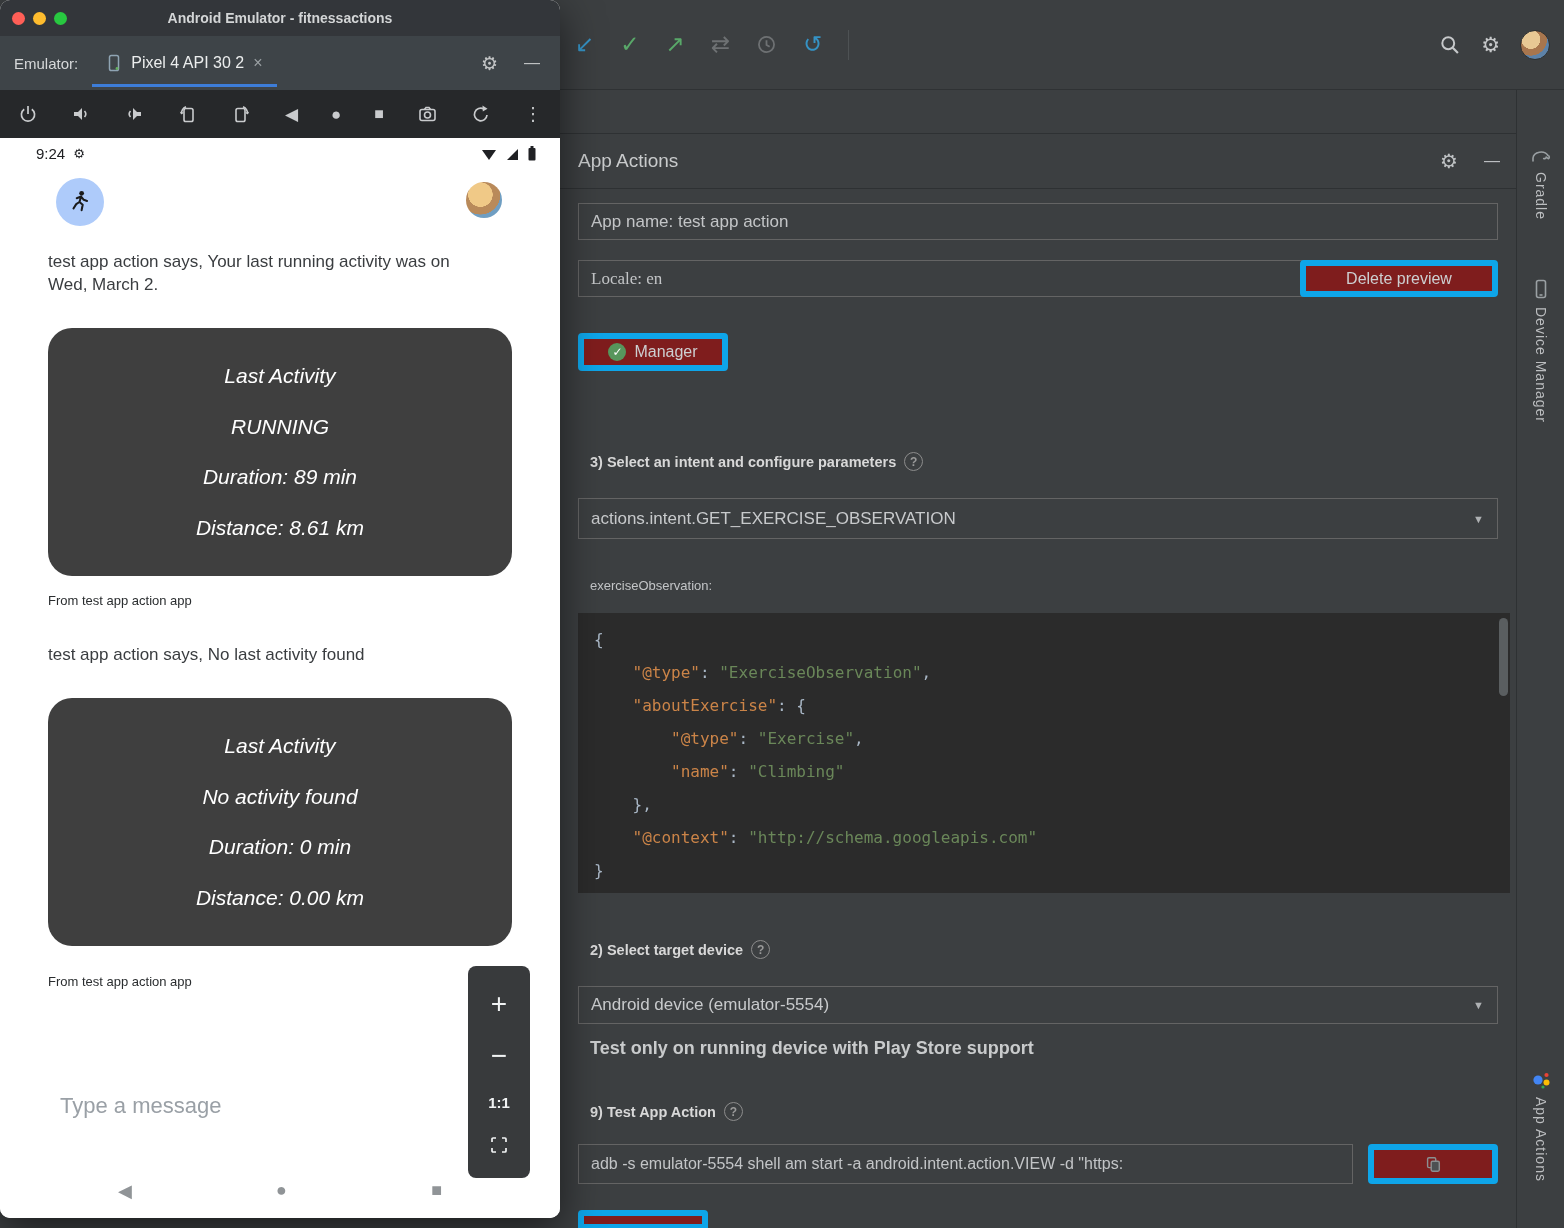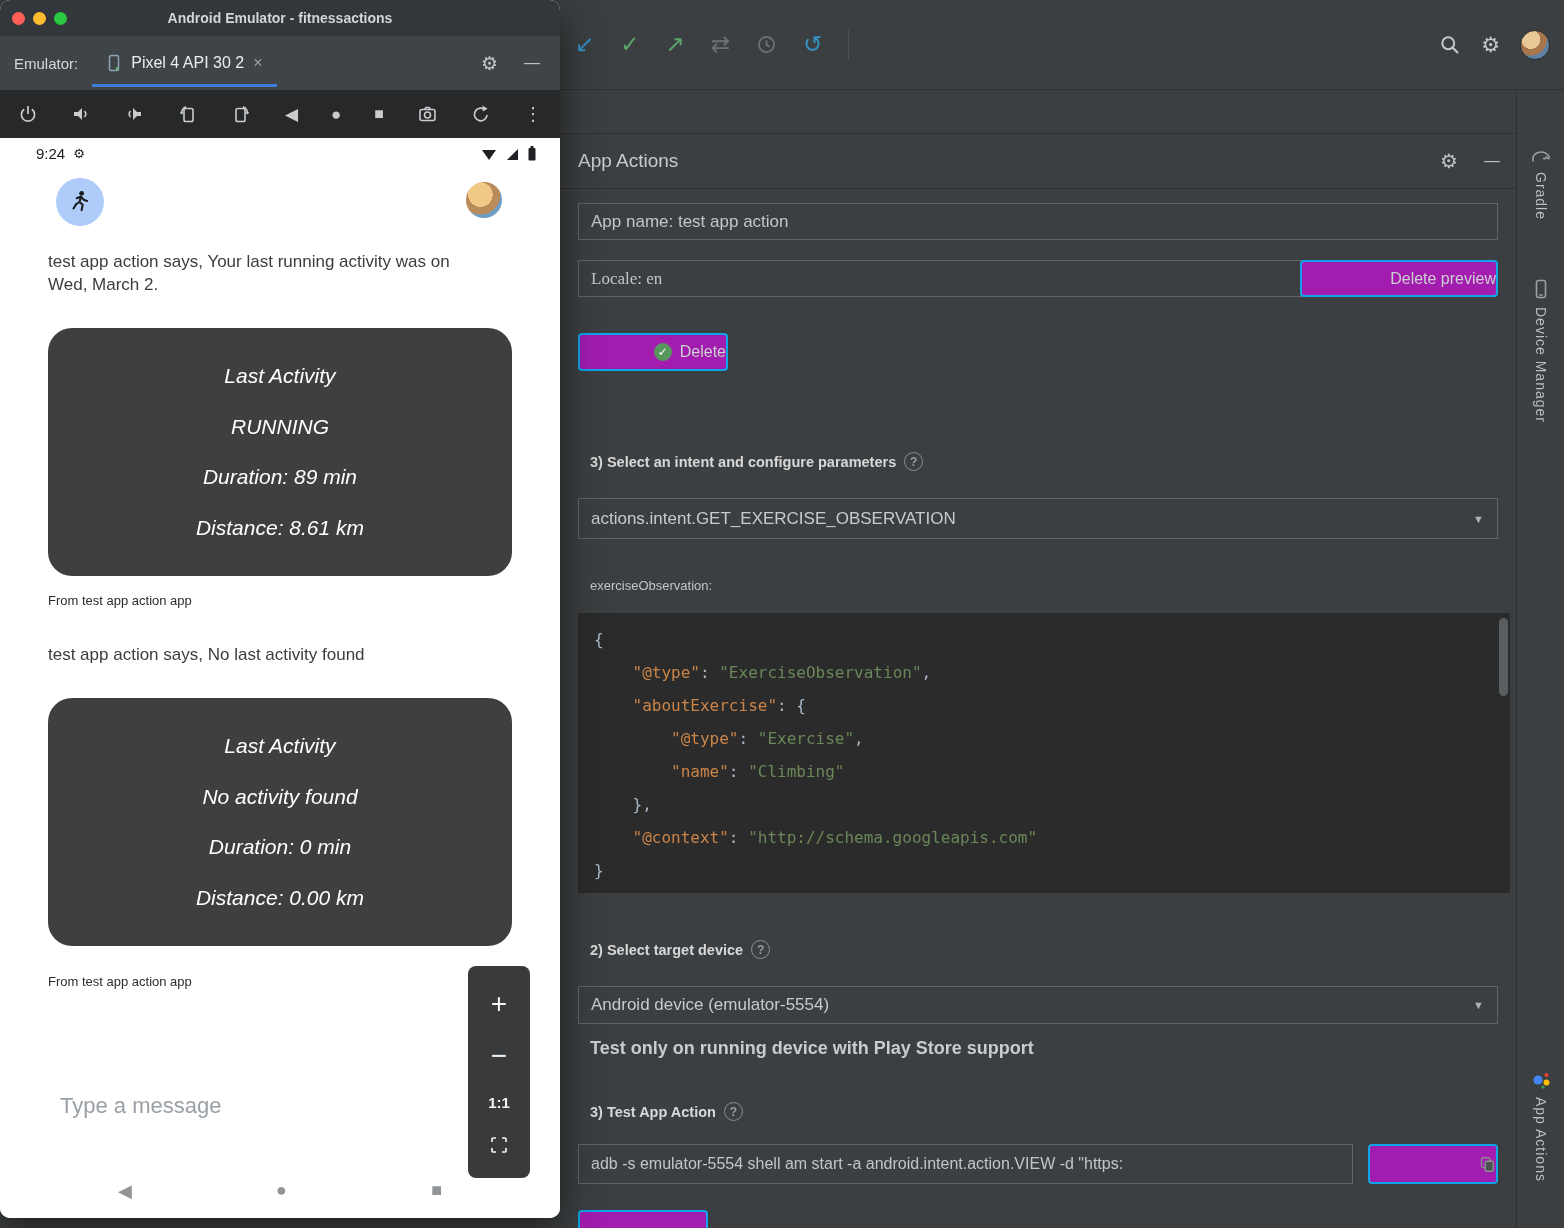--- a/index.html
+++ b/index.html
@@ -21,22 +21,22 @@
 
   .as-panel { position:absolute; left:560px; right:48px; top:90px; bottom:0; background:#3c3f41; }
   .panel-header { position:absolute; left:0; right:0; top:43px; height:56px;
     border-top:1px solid #2e3133; border-bottom:1px solid #2e3133; display:flex; align-items:center; }
   .panel-title { margin-left:18px; font-size:19px; color:#c9cbcc; }
   .ph-icons { position:absolute; right:16px; display:flex; gap:26px; align-items:center; color:#c0c3c5; }
   .ph-icons .gl { font-size:20px; }
 
   .txt-field { position:absolute; background:#3c3f41; border:1px solid #646464; color:#c3c5c7;
     font-size:17px; display:flex; align-items:center; padding:0 12px; }
-  .as-btn { position:absolute; background:#a21caf; border:2px solid #0ea5e9; border-radius:4px;
-    color:#cdcfd1; font-size:16px; display:flex; align-items:center; justify-content:flex-end; gap:8px; cursor:default; }
+  .as-btn { position:absolute; background:#7f1d1d; border:6px solid #0ea5e9; border-radius:4px;
+    color:#cdcfd1; font-size:16px; display:flex; align-items:center; justify-content:center; gap:8px; cursor:default; }
   .chk-circle { width:18px; height:18px; border-radius:50%; background:#57965c; color:#fff; font-size:12px;
     display:inline-flex; align-items:center; justify-content:center; }
   .section-label { position:absolute; display:flex; align-items:center; gap:8px;
     font-size:14.5px; font-weight:bold; color:#d8d8d8; }
   .help { width:19px; height:19px; border-radius:50%; border:1.5px solid #8c8c8c; color:#9a9a9a;
     font-size:12px; font-weight:bold; display:inline-flex; align-items:center; justify-content:center; }
   .combo { position:absolute; background:#3c3f41; border:1px solid #646464; color:#c8cacc;
     font-size:17px; display:flex; align-items:center; padding:0 40px 0 12px; }
   .combo .arrow { position:absolute; right:13px; font-size:11px; color:#aeb1b3; }
   .plain-label { position:absolute; font-size:13px; color:#c3c5c7; }
@@ -155,21 +155,21 @@
 
     <div class="txt-field" style="left:18px; top:170px; width:830px; height:37px;font-family:Liberation Serif, serif;">
       <span>Locale: en</span>
     </div>
     <div class="as-btn" style="left:740px; top:170px; width:198px; height:37px;">
       <span>Delete preview</span>
     </div>
 
     <div class="as-btn" style="left:18px; top:243px; width:150px; height:38px;">
       <span class="chk-circle">✓</span>
-      <span>Delete</span>
+      <span>Manager</span>
     </div>
 
     <div class="section-label" style="left:30px; top:362px;">
       <span>3) Select an intent and configure parameters</span>
       <span class="help">?</span>
     </div>
 
     <div class="combo" style="left:18px; top:408px; width:920px; height:41px;">
       <span>actions.intent.GET_EXERCISE_OBSERVATION</span>
       <span class="arrow">▼</span>
@@ -195,21 +195,21 @@
     </div>
 
     <div class="combo" style="left:18px; top:896px; width:920px; height:38px;">
       <span>Android device (emulator-5554)</span>
       <span class="arrow">▼</span>
     </div>
 
     <div class="small-note" style="left:30px; top:948px;">Test only on running device with Play Store support</div>
 
     <div class="section-label" style="left:30px; top:1012px;">
-      <span>3) Test App Action</span>
+      <span>9) Test App Action</span>
       <span class="help">?</span>
     </div>
 
     <div class="txt-field mono-field" style="left:18px; top:1054px; width:775px; height:40px;">
       <span>adb -s emulator-5554 shell am start -a android.intent.action.VIEW -d "https:</span>
     </div>
     <div class="as-btn" style="left:808px; top:1054px; width:130px; height:40px;">
       <svg class="icon-svg" width="18" height="18" viewBox="0 0 20 20">
           <rect x="4" y="3" width="9" height="11" rx="1.5" fill="none" stroke="#8b8f91" stroke-width="1.6"></rect>
           <rect x="8" y="7" width="9" height="11" rx="1.5" fill="#4c5052" stroke="#8b8f91" stroke-width="1.6"></rect>

